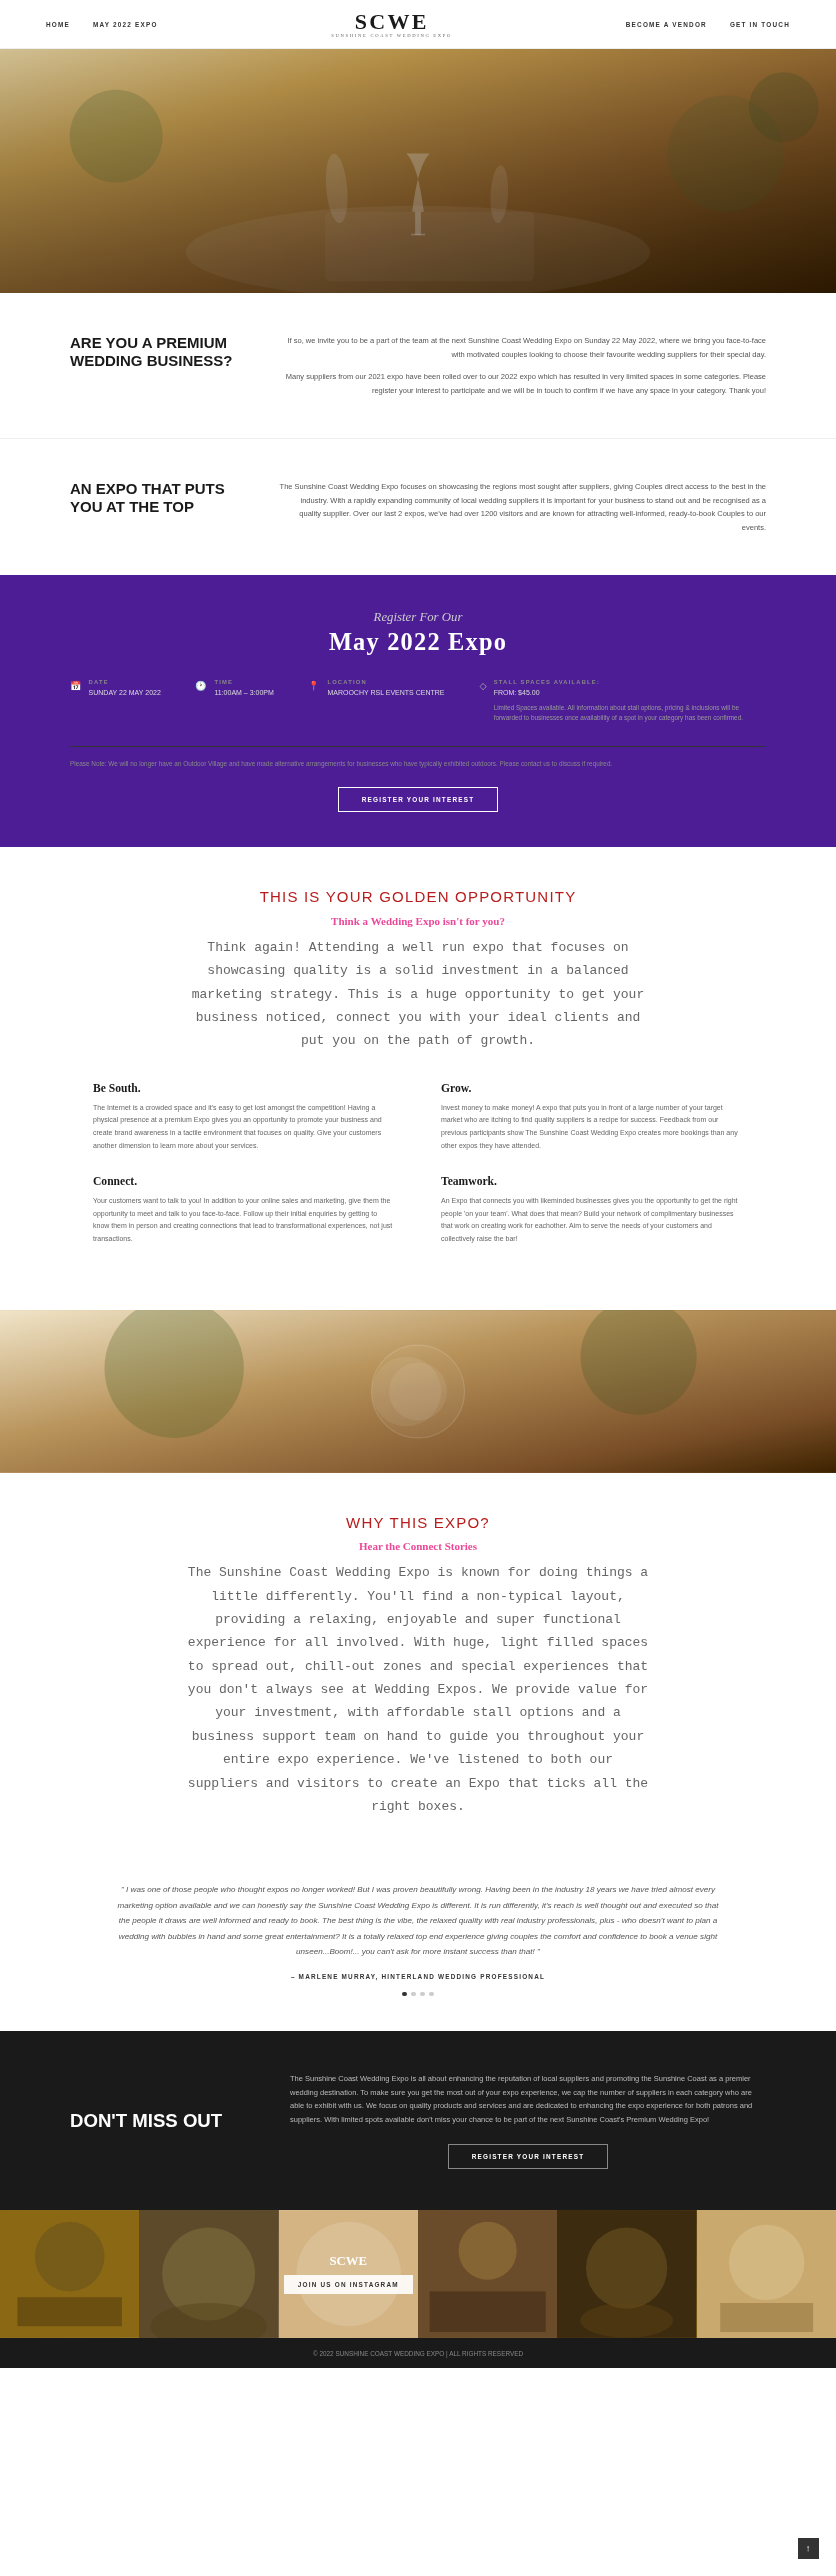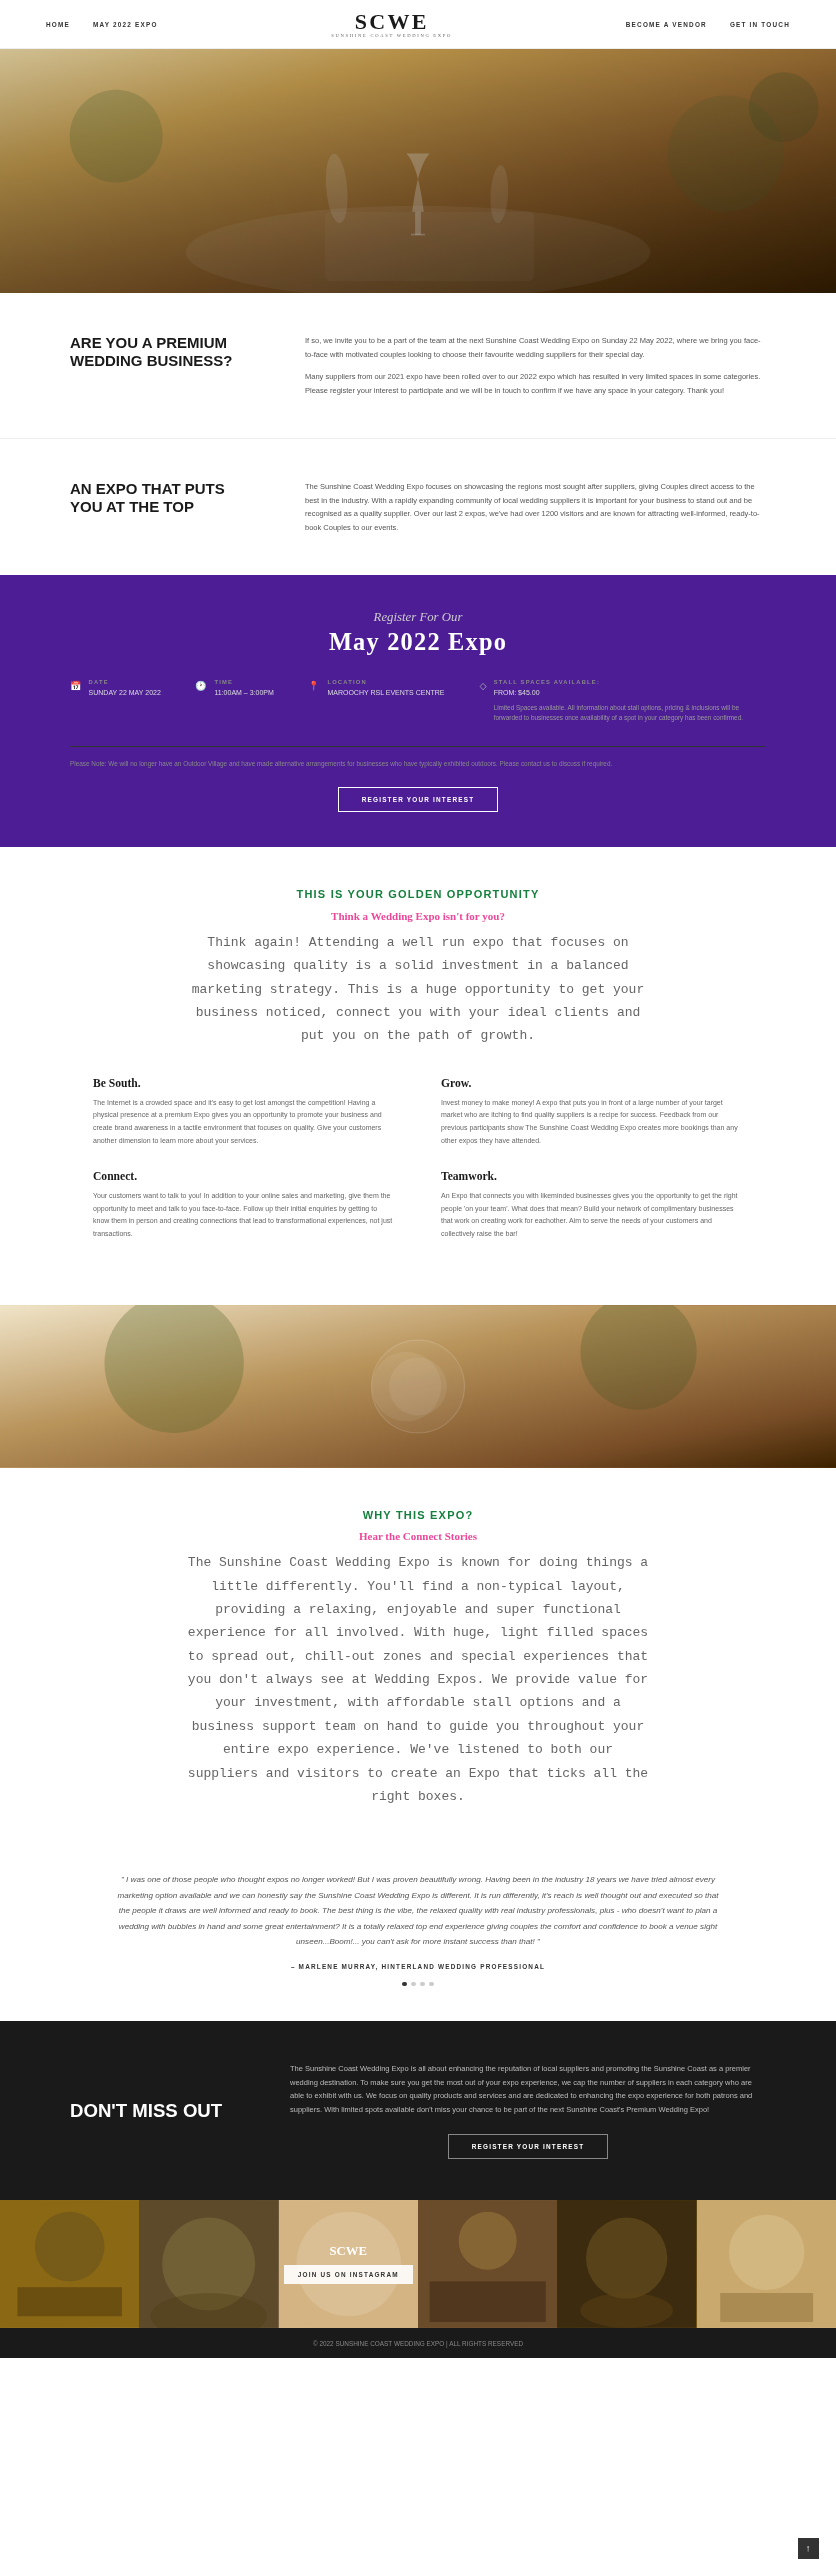--- a/index.html
+++ b/index.html
@@ -34,24 +34,24 @@
       background: linear-gradient(to bottom, rgba(0,0,0,0.1), rgba(0,0,0,0.3));
     }
     .hero-img {
       width: 100%; height: 100%;
       background: linear-gradient(160deg, #e8d5b0 0%, #c9a96e 20%, #8b6914 40%, #5c3d1e 70%, #3d2b0f 100%);
       display: flex; align-items: center; justify-content: center;
     }
 
     
     .section-two-col {
-      display: flex; padding: 41px 70px; gap: 72px; align-items: flex-start;
+      display: flex; padding: 41px 70px; gap: 46px; align-items: flex-start;
     }
     .col-left { flex: 0 0 163px; }
-    .col-right { flex: 1; }
+    .col-right { flex: 1; text-align: right; }
     .section-heading {
       font-size: 15px; font-weight: 900; text-transform: uppercase; line-height: 1.2;
       color: #1a1a1a; font-family: Arial, sans-serif;
     }
     .section-text {
       font-size: 7.5px; line-height: 1.8; color: #555; font-family: Arial, sans-serif;
     }
     .section-text p { margin-bottom: 9.3px; }
     .section-text p:last-child { margin-bottom: 0; }
 
@@ -94,22 +94,22 @@
       display: block; width: fit-content; margin: 0 auto;
       border: 0.6px solid #fff; color: #fff; background: transparent;
       padding: 8.1px 23px; font-size: 6.4px; letter-spacing: 1.2px;
       text-transform: uppercase; font-family: Arial, sans-serif; font-weight: 600;
       cursor: pointer; text-decoration: none;
     }
 
     
     .golden-section { padding: 41px 93px; text-align: center; }
     .section-main-title {
-      font-size: 11px; font-weight: 700; letter-spacing: 1.2px; text-transform: uppercase;
-      font-family: Arial, sans-serif; margin-bottom: 9.3px; color: #15803d;
+      font-size: 15px; font-weight: 400; letter-spacing: 1.2px; text-transform: uppercase;
+      font-family: Arial, sans-serif; margin-bottom: 9.3px; color: #b91c1c;
     }
     .section-subtitle {
       font-size: 11px; font-family: 'Georgia', serif; margin-bottom: 9.3px; color: #ec4899;
     }
     .section-intro {
       font-size: 13px; line-height: 1.8; color: #666; font-family: Liberation Mono, monospace;
       max-width: 464px; margin: 0 auto 29px;
     }
     .four-col-grid {
       display: grid; grid-template-columns: 1fr 1fr; gap: 0 46px;

